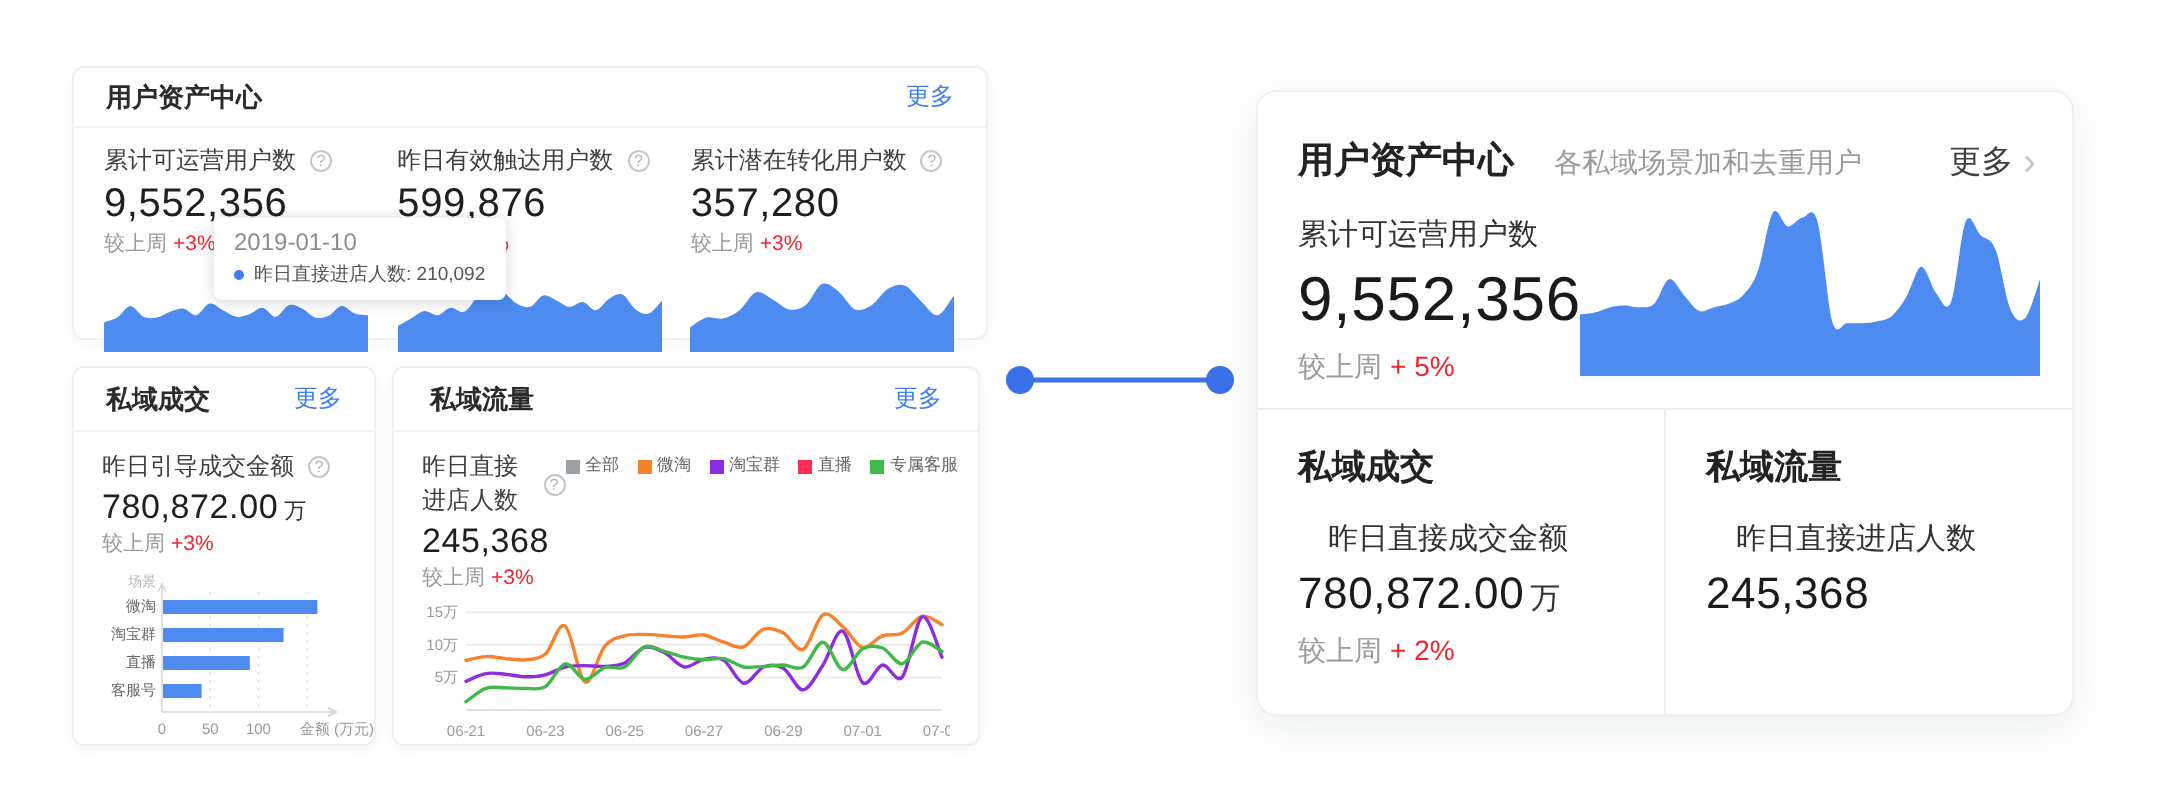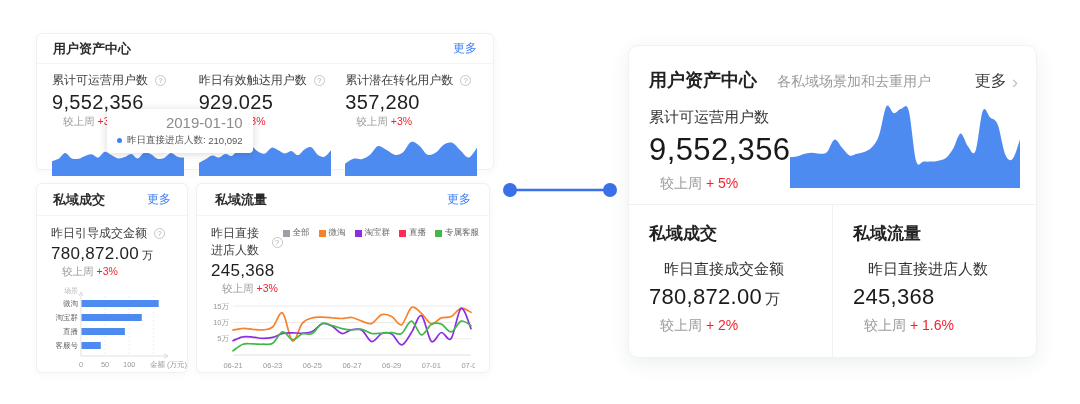--- a/index.html
+++ b/index.html
@@ -15,31 +15,31 @@
   .more-link { font-size:12px; color:#3f7ef7; cursor:pointer; }
 
   
   #card-assets { left:36px; top:33px; width:458px; height:137px; }
   #card-assets .card-header { height:30px; }
   #card-assets .body { display:flex; gap:14px; padding:8px 15px 0 15px; }
   .metric-col { flex:1; min-width:0; }
   .m-label { font-size:12px; color:#404040; display:flex; align-items:center; }
   .m-value { font-size:20px; color:#1f1f1f; font-weight:500; letter-spacing:.3px; margin-top:2px; }
   .m-delta { font-size:10.5px; margin-top:1px; }
-  .delta-prefix { color:#9b9b9b; margin-right:3px;margin-left:11px; }
+  .delta-prefix { color:#9b9b9b; margin-right:3px; }
   .delta-val { color:#f5222d; }
   .help { display:inline-block; width:11px; height:11px; margin-left:7px; border:1px solid #c6c6c6;
           border-radius:50%; color:#b3b3b3; font-size:8px; line-height:10px; text-align:center; flex:none; }
   .help::before { content:"?"; }
   .spark { display:block; margin-top:3px; }
 
   
   .tooltip { position:absolute; left:70px; top:75px; z-index:6; background:#fff; border-radius:4px;
              box-shadow:0 1px 8px rgba(0,0,0,.16); padding:5px 10px 6px 10px; white-space:nowrap; }
-  .tt-date { font-size:15px; color:#8c8c8c;text-align:right; }
+  .tt-date { font-size:12px; color:#8c8c8c; }
   .tt-row { display:flex; align-items:center; margin-top:3px; font-size:9.5px; color:#555; }
   .tt-dot { width:5px; height:5px; border-radius:50%; background:#3f7ef7; margin-right:5px; flex:none; }
 
   
   #card-deals { left:36px; top:183px; width:152px; height:190px; }
   #card-deals .card-header { height:32px; }
   #card-deals .body { padding:9px 6px 0 14px; }
   #card-deals .m-value { font-size:17px; }
   .unit { font-size:11px; color:#333; font-weight:400; margin-left:3px; }
 
@@ -107,21 +107,21 @@
         </div>
         <svg class="spark" width="132" height="44">
             <path d="M0.0,29.2C1.1,28.8 4.4,28.1 6.6,26.8C8.8,25.4 11.0,21.1 13.2,21.0C15.4,21.0 17.6,25.4 19.8,26.4C22.0,27.3 24.2,27.2 26.4,26.8C28.6,26.4 30.8,24.7 33.0,23.9C35.2,23.2 37.4,22.0 39.6,22.3C41.8,22.5 44.0,26.0 46.2,25.6C48.4,25.1 50.6,20.2 52.8,19.8C55.0,19.4 57.2,22.0 59.4,23.1C61.6,24.2 63.8,26.0 66.0,26.4C68.2,26.7 70.4,25.9 72.6,25.1C74.8,24.4 77.0,21.7 79.2,21.9C81.4,22.1 83.6,26.6 85.8,26.4C88.0,26.2 90.2,21.3 92.4,20.6C94.6,19.9 96.8,21.2 99.0,22.3C101.2,23.3 103.4,26.2 105.6,26.8C107.8,27.4 110.0,26.9 112.2,26.0C114.4,25.0 116.6,21.2 118.8,21.0C121.0,20.8 123.2,24.0 125.4,24.7C127.6,25.5 130.9,25.4 132.0,25.6L132,44L0,44Z" fill="#4e8bf0"></path>
           </svg>
       </div>
       <div class="metric-col">
         <div class="m-label">
           <span>昨日有效触达用户数</span>
           <span class="help"></span>
         </div>
-        <div class="m-value">929,025</div>
+        <div class="m-value">599,876</div>
         <div class="m-delta">
           <span class="delta-prefix">较上周</span><span class="delta-val">+3%</span>
         </div>
         <svg class="spark" width="132" height="44">
             <path d="M0.0,30.9C1.1,30.3 4.4,28.4 6.6,27.2C8.8,26.0 11.0,23.8 13.2,23.5C15.4,23.2 17.6,25.8 19.8,25.6C22.0,25.3 24.2,22.1 26.4,21.9C28.6,21.6 30.8,24.9 33.0,23.9C35.2,23.0 37.4,19.1 39.6,16.1C41.8,13.2 44.0,6.7 46.2,6.3C48.4,5.9 50.6,11.4 52.8,13.7C55.0,15.9 57.2,18.5 59.4,19.8C61.6,21.1 63.8,22.1 66.0,21.4C68.2,20.8 70.4,16.3 72.6,15.7C74.8,15.2 77.0,17.2 79.2,18.2C81.4,19.1 83.6,21.3 85.8,21.4C88.0,21.6 90.2,18.7 92.4,19.0C94.6,19.3 96.8,23.4 99.0,23.1C101.2,22.8 103.4,18.6 105.6,17.4C107.8,16.1 110.0,14.4 112.2,15.3C114.4,16.2 116.6,21.1 118.8,22.7C121.0,24.3 123.2,25.5 125.4,24.7C127.6,24.0 130.9,19.3 132.0,18.2L132,44L0,44Z" fill="#4e8bf0"></path>
           </svg>
       </div>
       <div class="metric-col">
         <div class="m-label">
           <span>累计潜在转化用户数</span>
@@ -287,20 +287,17 @@
           <span class="delta-prefix">较上周</span><span class="delta-val">+ 2%</span>
         </div>
       </div>
       <div class="v-divider"></div>
       <div class="detail-section">
         <div class="s-title">私域流量</div>
         <div class="s-label">昨日直接进店人数</div>
         <div class="s-value">
           <span>245,368</span><span class="unit"></span>
         </div>
-        <div class="s-delta">
-          <span class="delta-prefix">较上周</span><span class="delta-val">+ 1.6%</span>
-        </div>
       </div>
     </div>
   </div>
 
 </div>
 
 </body></html>

